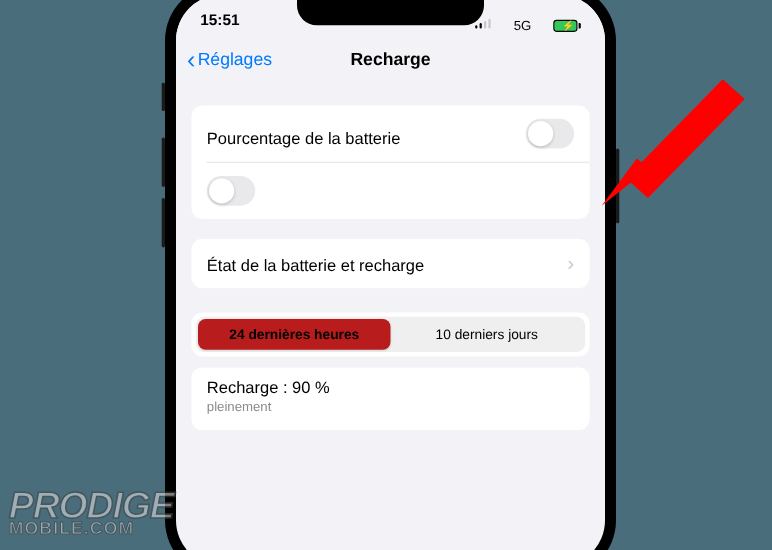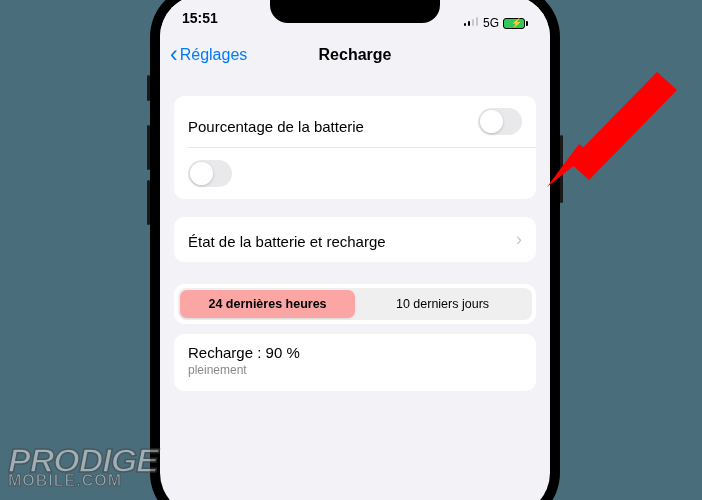--- a/index.html
+++ b/index.html
@@ -53,21 +53,21 @@
   .status-bar {
     height: 40px;
     display: flex;
     justify-content: space-between;
     align-items: center;
     padding: 6px 22px 0;
     font-size: 14px;
     font-weight: 600;
     background: #f2f2f7;
   }
-  .status-right { display: flex; gap: 4px; margin-top: 10px; }
+  .status-right { display: flex; gap: 20px; margin-top: 10px; }
   .signal { width: 15px; height: 10px; display:inline-block; position:relative; }
   .signal i { position:absolute; bottom:0; width:2px; background:#000; border-radius:1px; }
   .signal i:nth-child(1){left:0;height:3px;}
   .signal i:nth-child(2){left:4px;height:5px;}
   .signal i:nth-child(3){left:8px;height:7px;background:#c7c7cc;}
   .signal i:nth-child(4){left:12px;height:9px;background:#c7c7cc;}
   .fiveg { font-size:12px; font-weight:500;}
   .battery { display:inline-flex; align-items:center; }
   .battery-body { width:22px; height:11px; border:1px solid #000; border-radius:3px; position:relative; background:#34c759;}
   .battery-cap { width:2px; height:5px; background:#000; border-radius:0 1px 1px 0; margin-left:1px;}
@@ -115,21 +115,21 @@
     background:#fff; border-radius:10px; margin-top:22px;
     padding: 4px;
   }
   .seg-inner{
     display:flex; background:#efeff0; border-radius:8px; padding:2px;
   }
   .seg-item {
     flex:1; text-align:center; padding:7px 4px; font-size:12.5px;
     color:#000; border-radius:7px; cursor:pointer;
   }
-  .seg-item.active { background:#fca5a5; font-weight:600; box-shadow:0 1px 2px rgba(0,0,0,0.1);}
+  .seg-item.active { background:#b91c1c; font-weight:600; box-shadow:0 1px 2px rgba(0,0,0,0.1);}
   .recharge-block{ background:#fff; border-radius:10px; margin-top:10px; padding:10px 14px 14px;}
   .recharge-title{font-size:15px;}
   .recharge-sub{font-size:12px; color:#8a8a8e; margin-top:2px;}
   .arrow {
     position:absolute; left:547px; top:72px; z-index:20;
   }
   .watermark {
     position:absolute; left:8px; bottom:12px; z-index:30;
     font-family: Arial, sans-serif; line-height:0.85;
     color:#fff; opacity:0.55;

